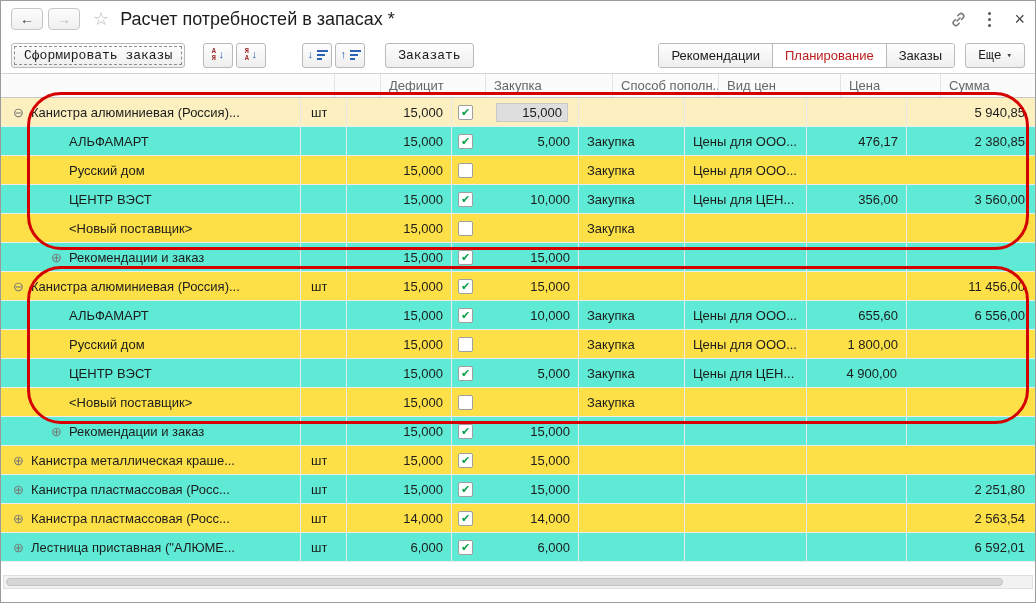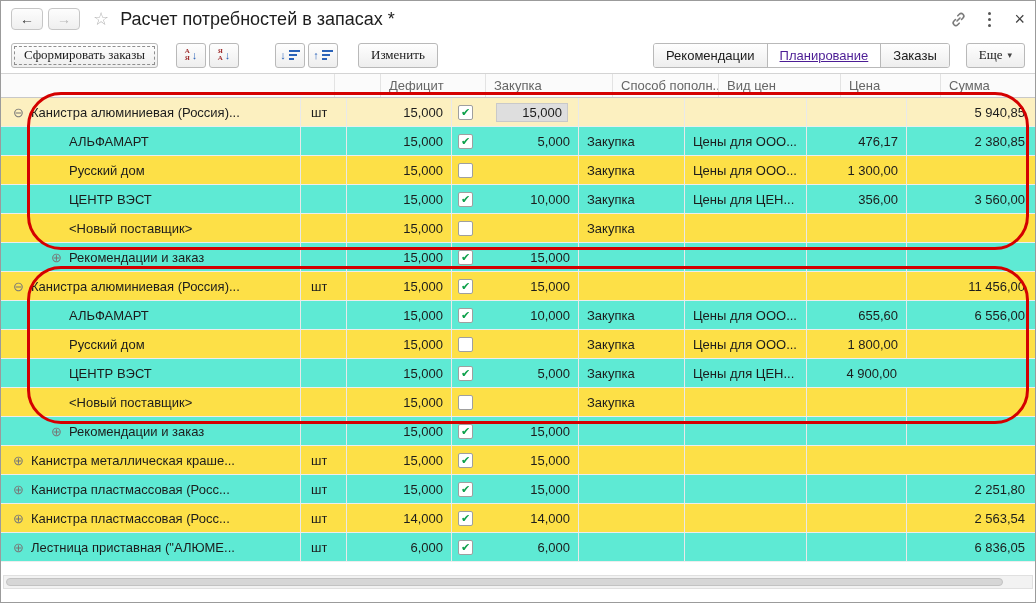--- a/index.html
+++ b/index.html
@@ -30,41 +30,41 @@
   .linkicon { display: flex; align-items: center; margin-right: 14px; cursor: pointer; }
   .kebab { display: flex; flex-direction: column; align-items: center; margin-right: 16px; cursor: pointer; padding: 2px; }
   .kebab i { width: 3px; height: 3px; border-radius: 50%; background: #555; margin: 1.5px 0; }
   .closex { font-size: 18px; color: #444; cursor: pointer; line-height: 1; }
 
   
   .toolbar { height: 37px; display: flex; align-items: center; padding: 0 10px; border-bottom: 1px solid #d4d4d4; background:#fff; }
   .btn {
     height: 25px; padding: 0 12px; border: 1px solid #b9b9b9; border-radius: 3px;
     background: linear-gradient(#fefefe,#eeeeee);
-    font-family: Liberation Serif, serif; font-size: 13px; color: #1a1a1a;
+    font-family: Liberation Mono, monospace; font-size: 13px; color: #1a1a1a;
     display: inline-flex; align-items: center; justify-content: center; cursor: pointer; white-space: nowrap;
   }
   .btn.focus-default { outline: 1px dashed #8f8f8f; outline-offset: -4px; }
   .iconbtn { width: 30px; padding: 0; gap: 1px; }
   .sortletters { display: flex; flex-direction: column; font-size: 7px; line-height: 7px; font-weight: bold; color: #a03030; }
   .sortarrow { font-size: 11px; color: #2a62b8; margin-left: 1px; }
   .lvlarrow { font-size: 11px; color: #2a62b8; margin-right: 2px; }
   .lvlbars { display: flex; flex-direction: column; align-items: flex-start; }
   .lvlbars i { display: block; height: 2px; background: #2a62b8; margin: 1px 0; }
   .lvlbars i:nth-child(1){ width: 11px; } .lvlbars i:nth-child(2){ width: 8px; } .lvlbars i:nth-child(3){ width: 5px; }
   .g1 { margin-left: 18px; } .g2 { margin-left: 36px; } .g3 { margin-left: 20px; }
-  .right-tools { margin-left: auto; display: flex; align-items: center; gap: 16px; }
+  .right-tools { margin-left: auto; display: flex; align-items: center; gap: 10px; }
   .btn-group { display: flex; border: 1px solid #b9b9b9; border-radius: 3px; overflow: hidden; }
   .gbtn {
     height: 23px; padding: 0 12px; border: none; border-right: 1px solid #b9b9b9;
     background: linear-gradient(#fefefe,#eeeeee); font-family:"Liberation Sans",sans-serif;
     font-size: 13px; color: #1a1a1a; cursor: pointer; display:flex; align-items:center;
   }
   .gbtn:last-child { border-right: none; }
-  .gbtn.active { background: #ffffff; color: #4c1d95; text-decoration: underline; }
+  .gbtn.active { background: #ffffff; color: #b91c1c; }
   .dd { font-size: 9px; margin-left: 5px; color: #444; }
 
   
   .thead {
     display: grid; grid-template-columns: var(--cols);
     height: 24px; background: #fbfbfb; border-bottom: 1px solid #c8c8c8; padding-left: 34px;
   }
   .hcell { display: flex; align-items: center; padding: 0 8px; font-size: 13px; color: #666;
     border-right: 1px solid #e3e3e3; overflow: hidden; white-space: nowrap; }
   .hcell:last-child { border-right: none; }
@@ -168,21 +168,21 @@
     <button class="btn iconbtn" style="margin-left:3px">
       <span class="lvlarrow">↑</span>
       <span class="lvlbars">
           <i></i>
           <i></i>
           <i></i>
         </span>
     </button>
 
     <button class="btn g3">
-      <span>Изменить</span>
+      <span>Заказать</span>
     </button>
 
     <div class="right-tools">
       <div class="btn-group">
         <button class="gbtn">
           <span>Рекомендации</span>
         </button>
         <button class="gbtn active">
           <span>Планирование</span>
         </button>
@@ -283,23 +283,20 @@
         <div class="cell c-order">
           <span class="cb"></span>
           <span class="qty"></span>
         </div>
         <div class="cell c-text">
           <span>Закупка</span>
         </div>
         <div class="cell c-text">
           <span>Цены для ООО...</span>
         </div>
-        <div class="cell c-num">
-          <span>1 300,00</span>
-        </div>
         <div class="cell c-num c-sum">
           <span></span>
         </div>
       </div>
       <div class="trow alt">
         <div class="cell c-name" style="padding-left: 50px;">
           <span class="expand"></span>
           <span>ЦЕНТР ВЭСТ</span>
         </div>
         <div class="cell c-unit">
@@ -665,21 +662,21 @@
         <div class="cell c-text">
           <span></span>
         </div>
         <div class="cell c-text">
           <span></span>
         </div>
         <div class="cell c-num">
           <span></span>
         </div>
         <div class="cell c-num c-sum">
-          <span>6 836,05</span>
+          <span>6 592,01</span>
         </div>
       </div>
     </div>
 
   <div class="oval oval1"></div>
   <div class="oval oval2"></div>
 
   <div class="hscroll">
     <div class="hthumb"></div>
   </div>

